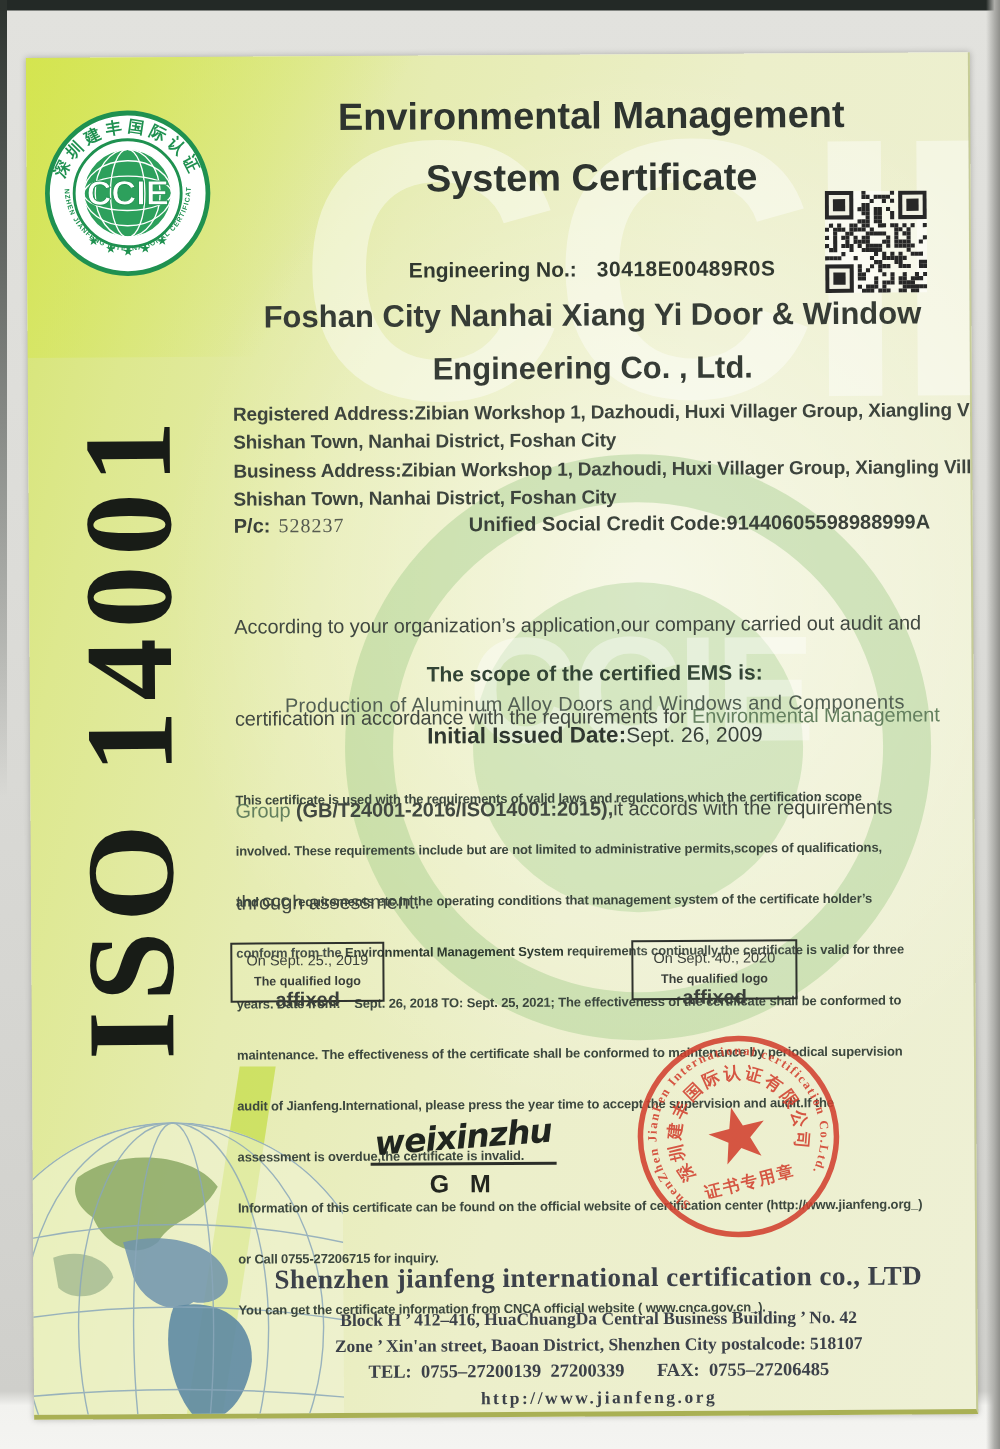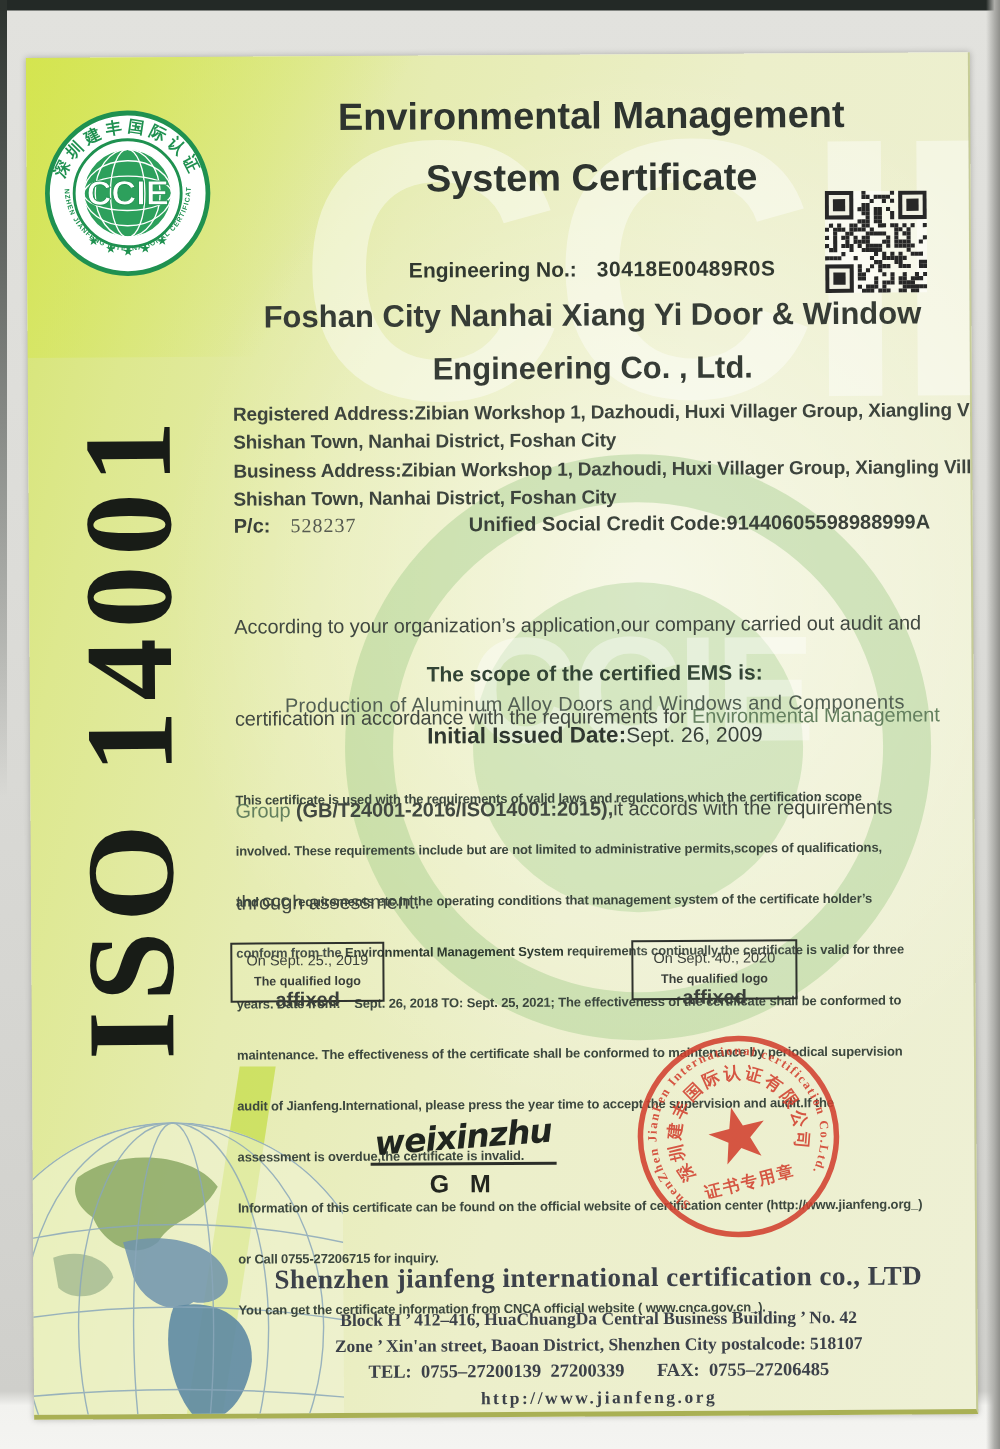--- a/index.html
+++ b/index.html
@@ -39,21 +39,21 @@
   
   .col{position:absolute;left:205px;top:0;width:740px;}
   .title{position:absolute;width:720px;text-align:center;font-weight:bold;font-size:38px;color:#2e342f;}
   .certline{position:absolute;top:203px;width:720px;text-align:center;font-size:21px;font-weight:bold;color:#313830;}
   .certline .val{margin-left:20px;letter-spacing:.5px;}
   .qr{position:absolute;left:798px;top:138px;width:102px;height:102px;}
   .cname{position:absolute;width:720px;text-align:center;font-weight:bold;font-size:31px;color:#363c36;}
   .addr{position:absolute;top:344px;width:740px;font-size:19px;line-height:28.4px;color:#3d443d;
     font-weight:bold;white-space:nowrap;letter-spacing:-.2px;}
   .pcrow{position:absolute;top:458px;width:740px;font-size:20px;font-weight:bold;color:#3a413a;}
-  .pcrow .pcval{font-family:"Liberation Serif",serif;font-weight:normal;color:#565b50;letter-spacing:1px;margin-left:20px;}
+  .pcrow .pcval{font-family:"Liberation Serif",serif;font-weight:normal;color:#565b50;letter-spacing:1px;margin-left:8px;}
   .pcrow .uscc{position:absolute;left:235px;top:0;}
   .bodytext{position:absolute;top:494px;width:740px;font-size:20px;line-height:30.6px;color:#414841;
     white-space:pre;letter-spacing:-.1px;}
   .green{color:#64805f;}
   .b{font-weight:bold;}
   .scope-h{position:absolute;top:607px;width:720px;text-align:center;font-weight:bold;font-size:21px;color:#324435;}
   .scope-t{position:absolute;top:638px;width:720px;text-align:center;font-size:20px;color:#525f53;letter-spacing:.3px;}
   .issued{position:absolute;top:668px;width:720px;text-align:center;font-size:21px;color:#39413a;}
   .issued .lab{font-weight:bold;font-size:22.5px;color:#2f372f;}
   .fine{position:absolute;top:701px;width:745px;font-size:13px;line-height:17px;font-weight:bold;

